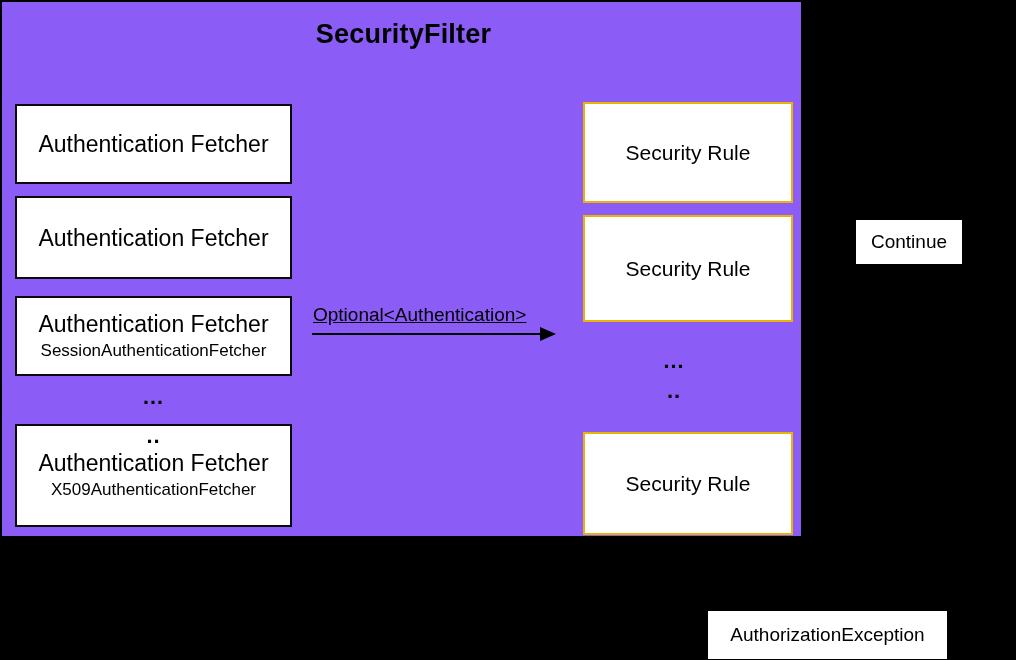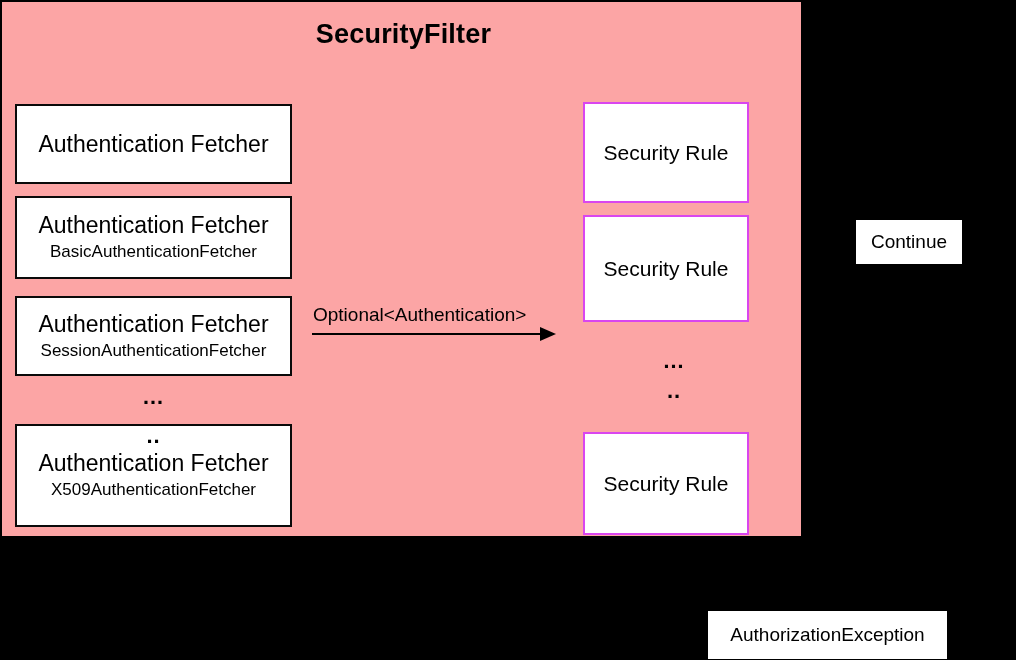--- a/index.html
+++ b/index.html
@@ -9,21 +9,21 @@
     position: relative;
     font-family: "Liberation Sans", sans-serif;
     color: #000;
     overflow: hidden;
   }
   .stage { position: absolute; left: 0; top: 0; width: 1016px; height: 660px; }
 
   .main-box {
     position: absolute; left: 0; top: 0;
     width: 803px; height: 538px;
-    background: #fca5a5;
+    background: #8b5cf6;
     border: 2px solid #000;
   }
   .diagram-title {
     position: absolute; left: 0; top: 16px; width: 803px;
     text-align: center;
     font-size: 27px; font-weight: bold; line-height: 32px;
     letter-spacing: 0.2px;
   }
 
   
@@ -46,38 +46,38 @@
     position: absolute; text-align: center;
     font-size: 22px; font-weight: bold; line-height: 22px; letter-spacing: 1px;
   }
   .dots-left-1 { left: 13px; top: 384px; width: 277px; }
   .dots-right-1 { left: 581px; top: 348px; width: 182px; }
   .dots-right-2 { left: 581px; top: 378px; width: 182px; }
 
   
   .arrow-label {
     position: absolute; left: 311px; top: 301px;
-    font-size: 19px; line-height: 24px; white-space: nowrap;
+    font-size: 19px; line-height: 24px; white-space: nowrap; text-decoration: underline;
   }
   .arrow-line {
     position: absolute; left: 310px; top: 331px;
     width: 230px; height: 2px; background: #000;
   }
   .arrow-head {
     position: absolute; left: 538px; top: 325px;
     width: 0; height: 0;
     border-left: 16px solid #000;
     border-top: 7px solid transparent;
     border-bottom: 7px solid transparent;
   }
 
   
   .rbox {
-    position: absolute; left: 581px; width: 166px;
-    background: #fff; border: 2px solid #d946ef;
+    position: absolute; left: 581px; width: 210px;
+    background: #fff; border: 2px solid #eab308;
     display: flex; align-items: center; justify-content: center;
     font-size: 21px; text-align: center;
   }
   .rbox-1 { top: 100px; height: 101px; }
   .rbox-2 { top: 213px; height: 107px; }
   .rbox-3 { top: 430px; height: 103px; }
 
   
   .outcome {
     position: absolute; background: #fff;
@@ -95,21 +95,20 @@
   <div class="main-box">
 
     <div class="diagram-title">SecurityFilter</div>
 
     <div class="fbox fbox-1">
       <div class="f-title">Authentication Fetcher</div>
     </div>
 
     <div class="fbox fbox-2">
       <div class="f-title">Authentication Fetcher</div>
-      <div class="f-sub">BasicAuthenticationFetcher</div>
     </div>
 
     <div class="fbox fbox-3">
       <div class="f-title">Authentication Fetcher</div>
       <div class="f-sub">SessionAuthenticationFetcher</div>
     </div>
 
     <div class="dots dots-left-1">…</div>
 
     <div class="fbox fbox-4">

